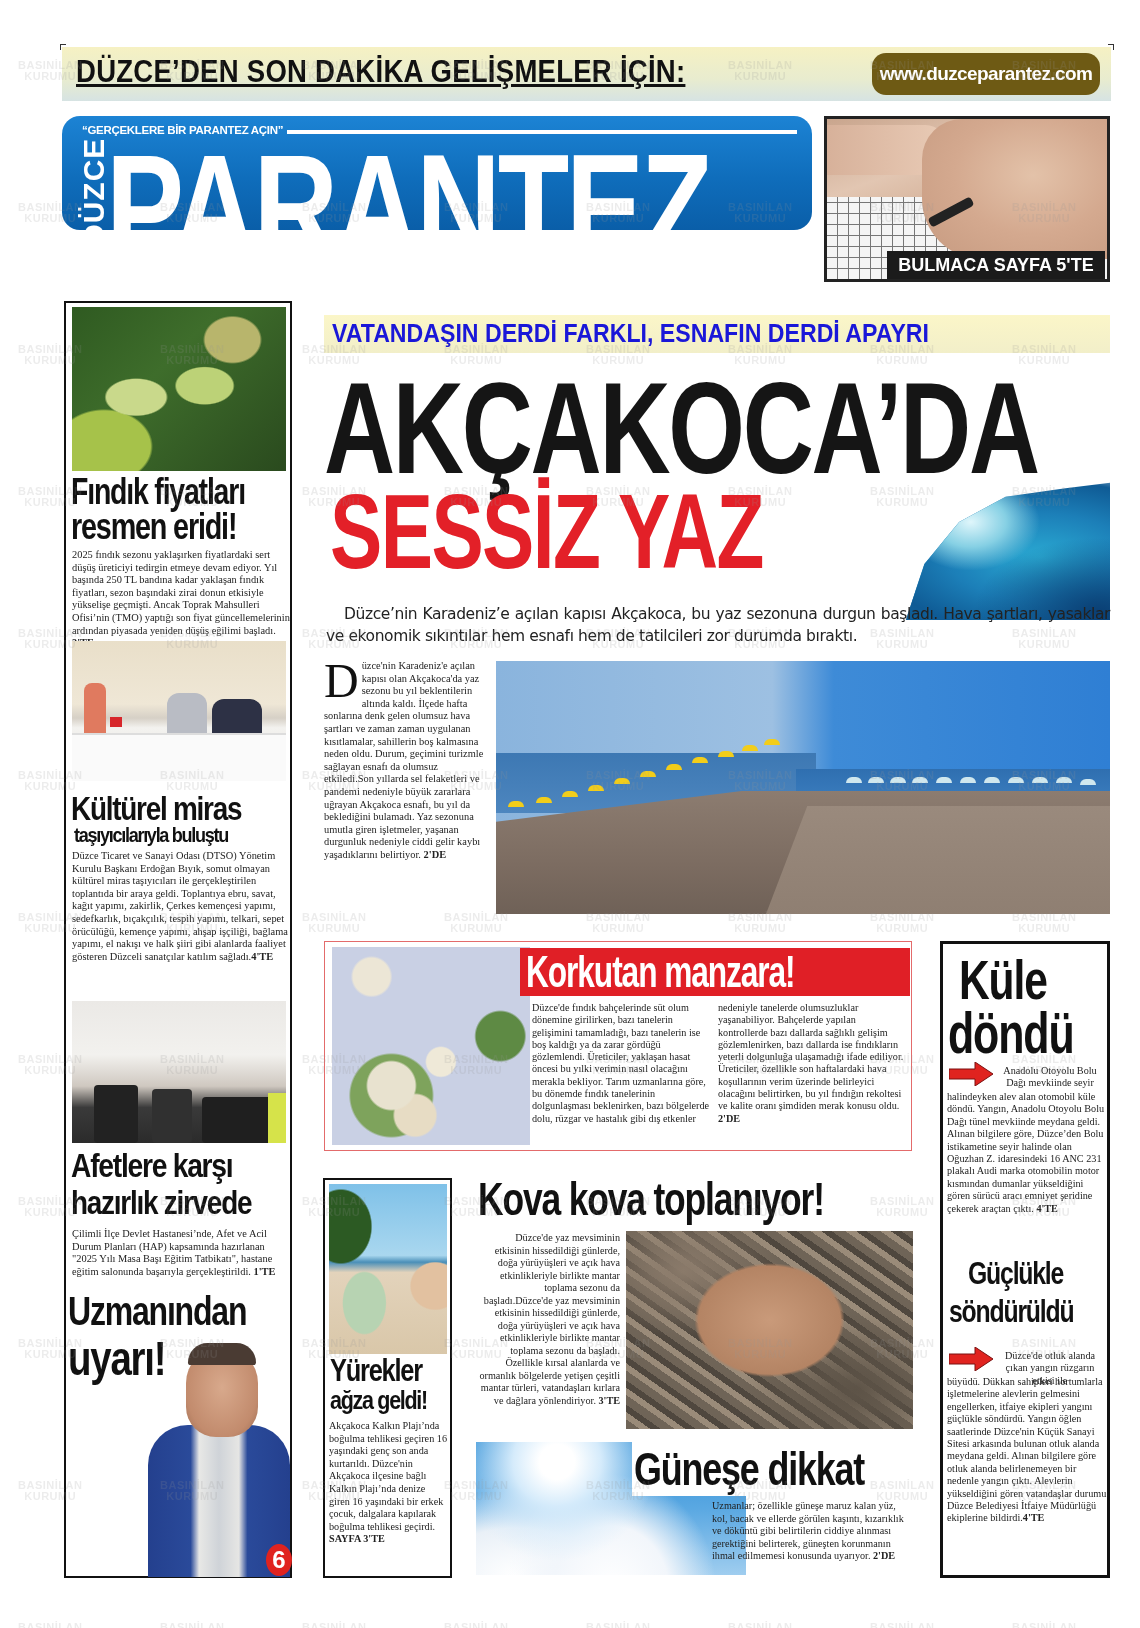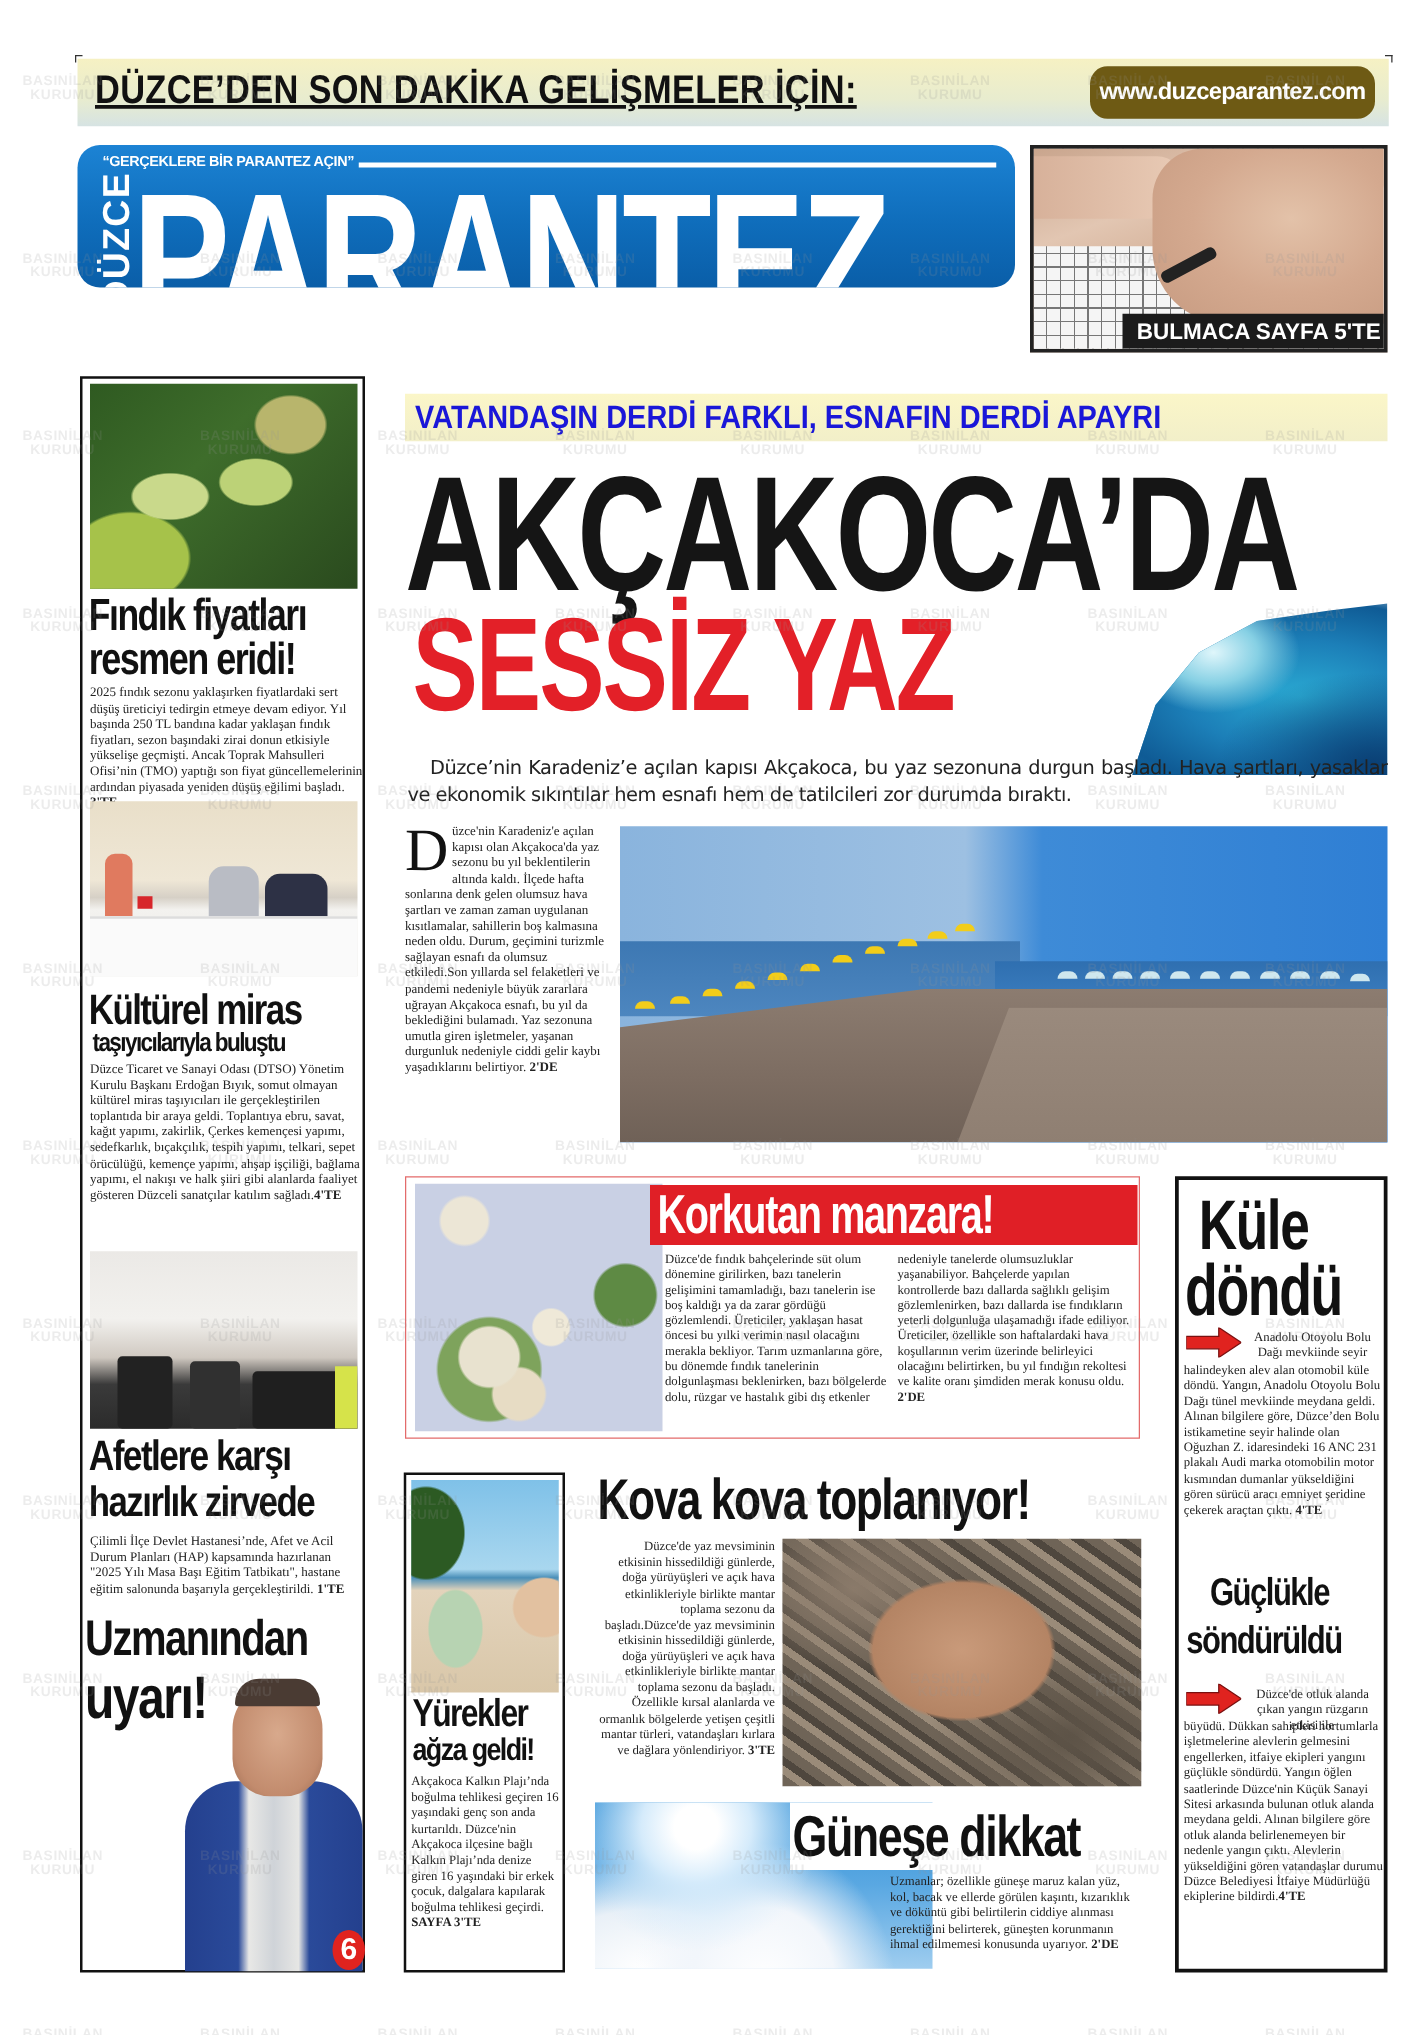--- a/index.html
+++ b/index.html
@@ -33,21 +33,21 @@
   #puzzle-img { left: 0; top: 0; width: 280px; height: 160px; background:
       linear-gradient(160deg, #c9a58d 0%, #e2c6b2 30%, #d5b29a 50%, rgba(0,0,0,0) 51%),
       repeating-linear-gradient(90deg, #f4f4f4 0 11px, #777 11px 12px),
       #eee; }
   #puzzle-grid { left: 0; top: 78px; width: 150px; height: 82px; background:
       repeating-linear-gradient(0deg, transparent 0 10px, #777 10px 11px),
       repeating-linear-gradient(90deg, #f5f5f5 0 10px, #777 10px 11px); }
   #puzzle-hand { left: 95px; top: 0; width: 185px; height: 140px; background: radial-gradient(ellipse at 60% 40%, #e3c2a9 0%, #d4a98f 50%, #c69a80 100%); border-radius: 40px 0 0 60px; }
   #puzzle-hand2 { left: 0; top: 6px; width: 120px; height: 50px; background: linear-gradient(90deg,#d7b19a,#e9cbb6); border-radius: 0 30px 40px 0; }
   #puzzle-pen { left: 100px; top: 88px; width: 48px; height: 10px; background: #222; transform: rotate(-28deg); border-radius: 4px; }
-  #puzzle-label { left: 71px; top: 132px; width: 218px; height: 28px; background: #1b1b1b; color: #fff; font-family: "Liberation Sans", sans-serif; font-weight: 700; font-size: 18px; display: flex; align-items: center; justify-content: center; letter-spacing: 0; }
+  #puzzle-label { left: 60px; top: 132px; width: 218px; height: 28px; background: #1b1b1b; color: #fff; font-family: "Liberation Sans", sans-serif; font-weight: 700; font-size: 18px; display: flex; align-items: center; justify-content: center; letter-spacing: 0; }
 
   
   #left-col { left: 64px; top: 301px; width: 228px; height: 1277px; border: 2px solid #111; }
   .photo { overflow: hidden; }
   #hazelnut-photo { left: 6px; top: 4px; width: 214px; height: 164px; background:
       radial-gradient(ellipse at 30% 55%, #c9d98b 0 14%, transparent 15%),
       radial-gradient(ellipse at 62% 48%, #bcd277 0 15%, transparent 16%),
       radial-gradient(ellipse at 15% 85%, #a6c24a 0 18%, transparent 19%),
       radial-gradient(ellipse at 75% 20%, #b8b56c 0 12%, transparent 13%),
       linear-gradient(135deg, #2f5a21 0%, #3e6d2b 40%, #2a4a1e 100%); }

